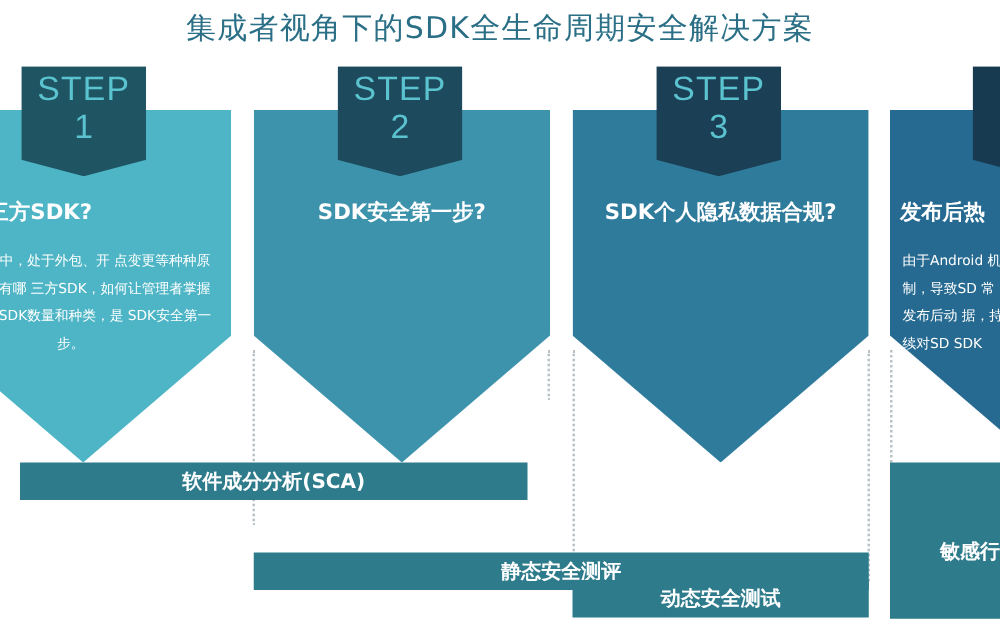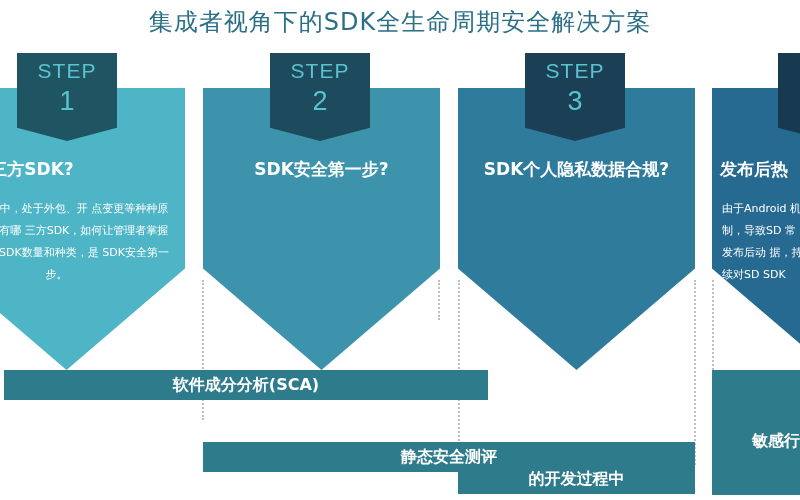--- a/index.html
+++ b/index.html
@@ -6,21 +6,21 @@
   body { width:800px; height:500px; background:#ffffff; position:relative; overflow:hidden;
          font-family:"DejaVu Sans","Liberation Sans",sans-serif; }
   .title { position:absolute; top:6px; left:0; width:900px; text-align:center; font-size:24px;
            color:#2a6f86; letter-spacing:1px; margin-left:-50px; }
   .card { position:absolute; top:88px; width:237px; height:282px; }
   .card .shape { position:absolute; inset:0;
      clip-path: polygon(0 0, 100% 0, 100% 64%, 50% 100%, 0 64%); }
   .badge { position:absolute; top:53px; width:100px; height:88px;
      clip-path: polygon(0 0,100% 0,100% 85%,50% 100%,0 85%); color:#5bc3cf;
      text-align:center; font-family:"Liberation Sans",sans-serif; }
-  .badge .s { font-size:21px; line-height:28px; margin-top:4px; letter-spacing:1px; }
+  .badge .s { font-size:27px; line-height:28px; margin-top:4px; letter-spacing:1px; }
   .badge .n { font-size:27px; line-height:32px; }
   .q { position:absolute; top:70px; left:0; width:100%; text-align:center; color:#fff;
        font-size:17px; font-weight:bold; white-space:nowrap; }
   .desc { position:absolute; top:110px; left:10px; right:10px; text-align:center; color:#fff;
           font-size:11px; line-height:22px; }
   .bar { position:absolute; height:30px; background:#2e7b8c; color:#fff; text-align:center;
          font-size:16px; line-height:30px; font-weight:bold; }
   .vline { position:absolute; width:0; border-left:2px dotted #b8c2c6; }
   .big { position:absolute; left:712px; top:370px; width:120px; height:125px; background:#2e7b8c;
          color:#fff; text-align:center; font-size:16px; font-weight:bold; }
@@ -66,20 +66,20 @@
 
 <div class="card" style="left:712px;">
   <div class="shape" style="background:#266a91;"></div>
   <div class="q" style="text-align:left;left:8px;">发布后热</div>
   <div class="desc" style="text-align:left;left:10px;width:90px;">由于Android 机制，导致SD 常，发布后动 据，持续对SD SDK</div>
 </div>
 <div class="badge" style="left:778px;background:#183a50;">
   <div class="s">S</div>
 </div>
 
-<div class="bar" style="left:4px;top:370px;width:484px;">软件成分分析(SCA)</div>
+<div class="bar" style="left:16px;top:370px;width:406px;">软件成分分析(SCA)</div>
 <div class="bar" style="left:203px;top:417px;width:492px;margin-top:25px;">静态安全测评</div>
-<div class="bar" style="left:458px;top:464px;width:237px;">的开发过程中</div>
+<div class="bar" style="left:458px;top:464px;width:237px;">动态安全测试</div>
 
 <div class="big">
   <div style="margin-top:36px;text-align:right;padding-right:8px;">SD</div>
   <div style="margin-top:6px;padding-left:40px;text-align:left;">敏感行</div>
 </div>
 
 </body></html>

